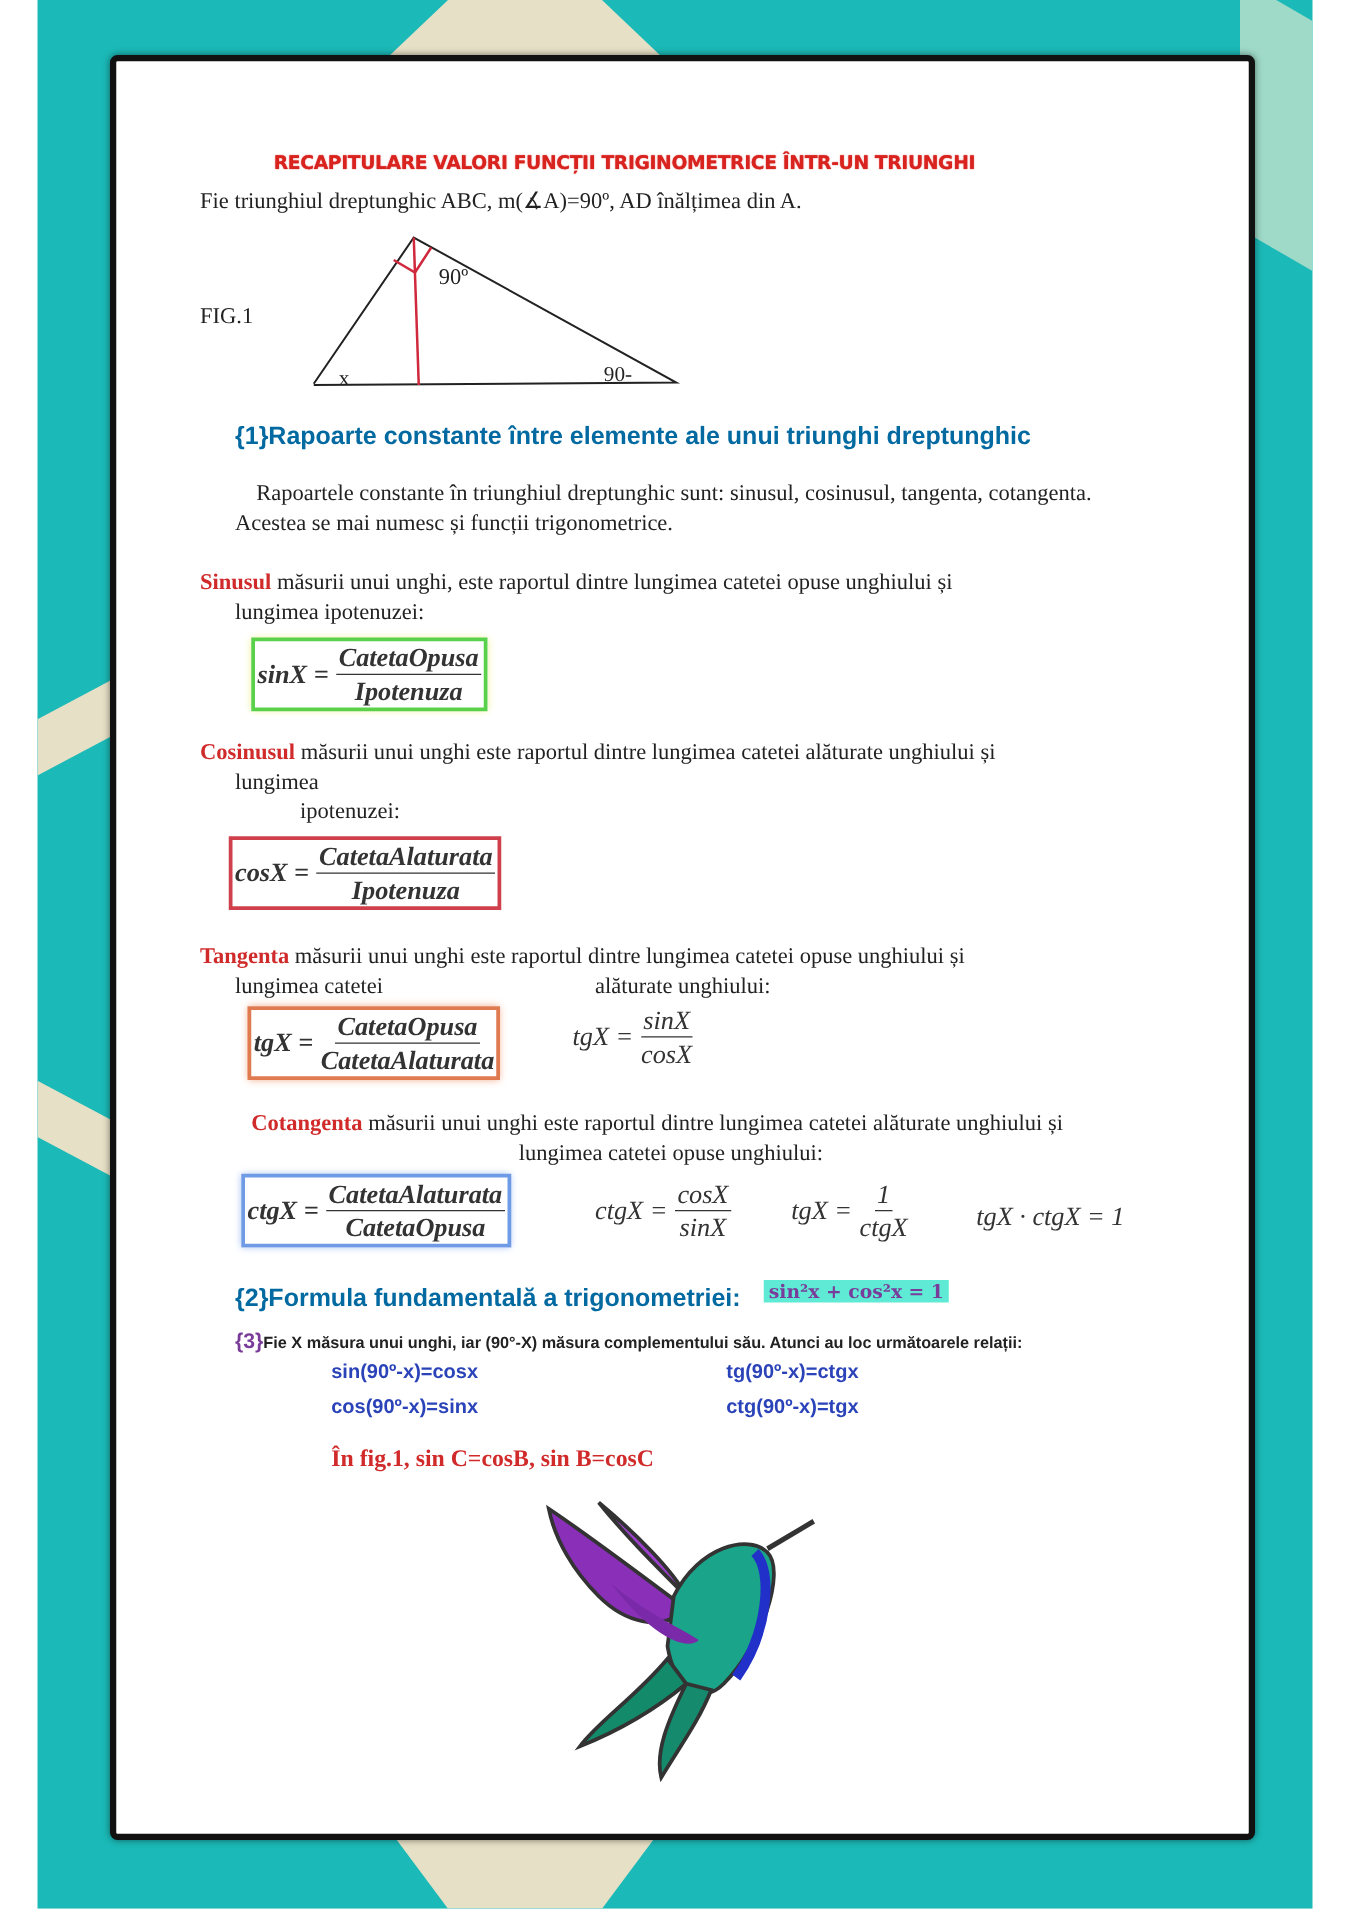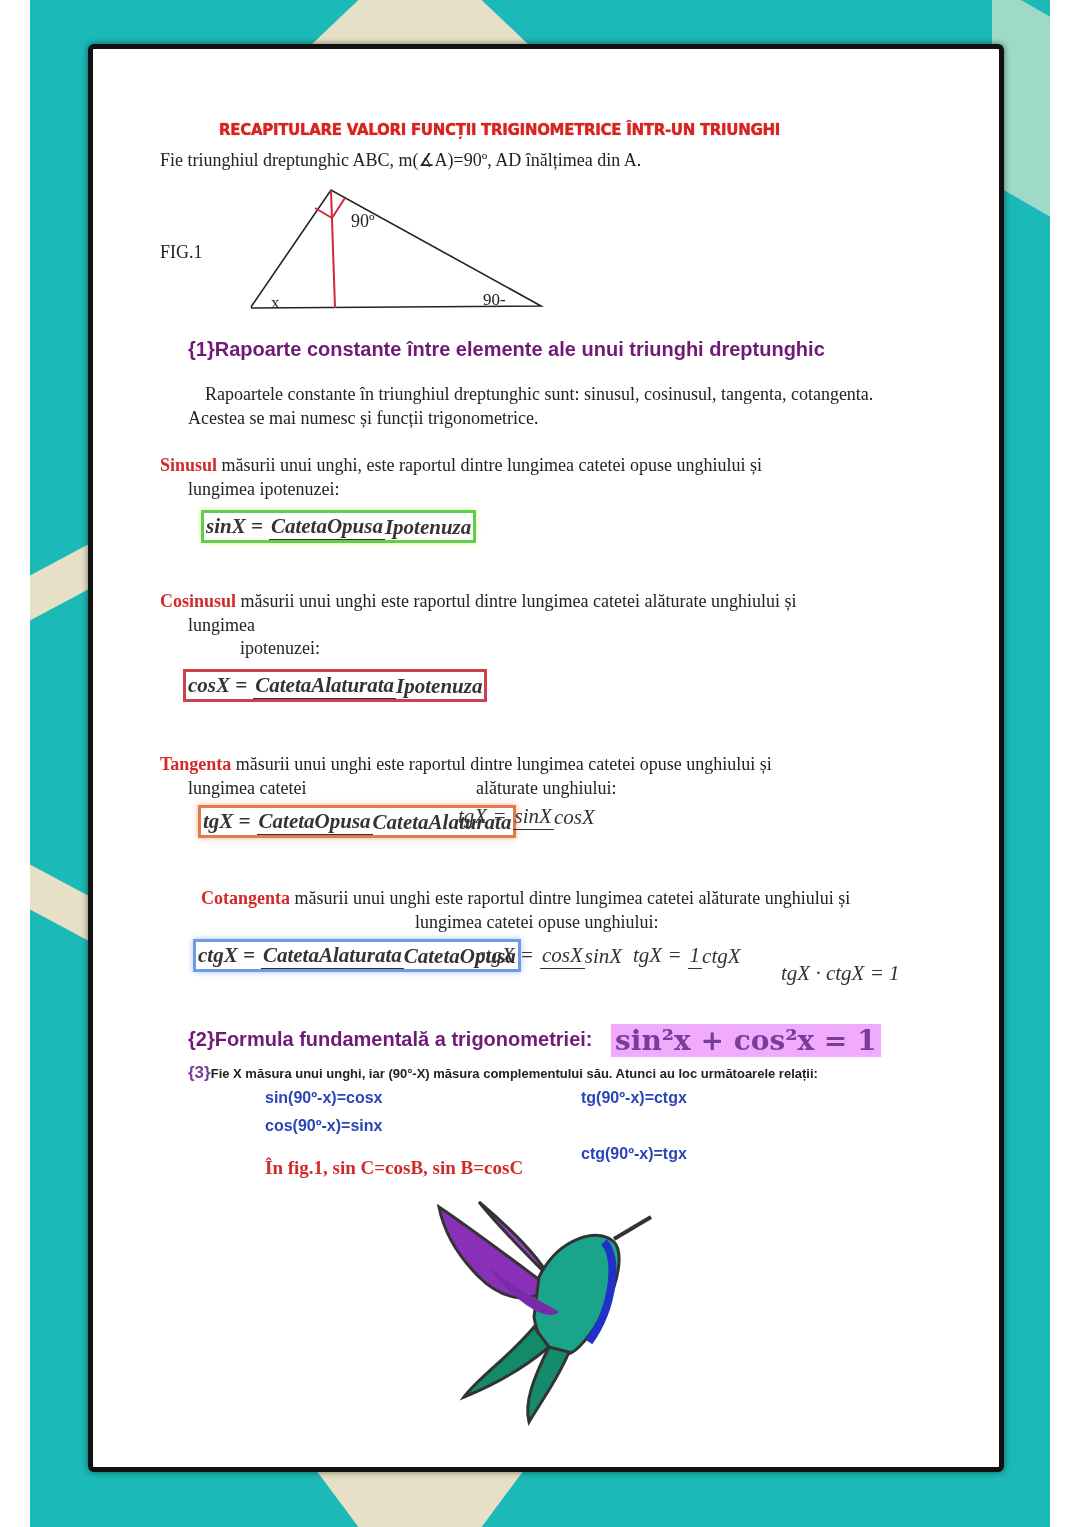--- a/index.html
+++ b/index.html
@@ -4,24 +4,24 @@
 <style>
   html, body { margin:0; padding:0; }
   body { width:1080px; height:1527px; position:relative; overflow:hidden; background:#ffffff; font-family:"Liberation Serif", serif; }
   .frame-bg { position:absolute; left:30px; top:0; width:1020px; height:1527px; background:#1bb9b7; overflow:hidden; }
   .stripe { position:absolute; background:#e6e0c6; }
   .page { position:absolute; left:88px; top:44px; width:906px; height:1418px; background:#fff; border:5px solid #111; border-radius:6px; box-shadow:0 0 6px rgba(0,0,0,0.5); }
   .abs { position:absolute; white-space:nowrap; }
   .title { color:#d8231f; font-family:"DejaVu Sans", sans-serif; font-weight:bold; font-size:15px; letter-spacing:-0.3px; font-variant:small-caps; text-shadow:0 0 1px #d8231f;margin-top:20px; }
   .txt { font-size:18px; color:#222; }
   .red { color:#d02a2a; font-weight:bold; }
-  .purple { color:#701a75; font-family:"Liberation Sans", sans-serif; font-weight:bold; font-size:20px; }
+  .purple { color:#0369a1; font-family:"Liberation Sans", sans-serif; font-weight:bold; font-size:20px; }
   .blue { color:#2b43b8; font-family:"Liberation Sans", sans-serif; font-weight:bold; font-size:16px; }
   .math { font-family:"Liberation Serif", serif; font-style:italic; font-size:21px; color:#333; display:flex; align-items:center; gap:6px; }
-  .frac { display:inline-flex; flex-direction:row; align-items:center; }
+  .frac { display:inline-flex; flex-direction:column; align-items:center; }
   .frac .num { padding:0 2px; border-bottom:1.5px solid #333; line-height:26px; }
   .frac .den { line-height:26px; }
   .box { padding:0 2px;font-weight:bold; }
 </style>
 </head>
 <body>
 
 <div class="frame-bg">
   <div class="stripe" style="left:280px;top:0;width:220px;height:46px;clip-path:polygon(0 100%,22% 0,78% 0,100% 100%);"></div>
   <div class="stripe" style="left:280px;top:1462px;width:220px;height:65px;clip-path:polygon(0 0,100% 0,78% 100%,22% 100%);"></div>
@@ -106,29 +106,29 @@
   <div class="abs math" style="left:540px;top:893px;">
     <span>tgX =</span>
     <span class="frac">
         <span class="num">1</span>
         <span class="den">ctgX</span>
       </span>
   </div>
   <div class="abs math" style="left:688px;top:912px;">tgX · ctgX = 1</div>
 
   <div class="abs purple" style="left:95px;top:979px;">{2}Formula fundamentală a trigonometriei:</div>
-  <div class="abs" style="left:518px;top:975px;background:#f0abfc;padding:0 4px;font-family:'DejaVu Serif',serif;font-weight:bold;font-size:28px;color:#7a3c9a;">sin²x + cos²x = 1</div>
+  <div class="abs" style="left:518px;top:975px;background:#5eead4;padding:0 4px;font-family:'DejaVu Serif',serif;font-weight:bold;font-size:15px;color:#7a3c9a;">sin²x + cos²x = 1</div>
 
   <div class="abs" style="left:95px;top:1014px;font-family:'Liberation Sans',sans-serif;font-size:13px;font-weight:bold;color:#222;">
     <span style="color:#7a3c9a;font-size:17px;">{3}</span><span>Fie X măsura unui unghi, iar (90°-X) măsura complementului său. Atunci au loc următoarele relații:</span>
   </div>
   <div class="abs blue" style="left:172px;top:1040px;">sin(90º-x)=cosx</div>
   <div class="abs blue" style="left:488px;top:1040px;">tg(90º-x)=ctgx</div>
   <div class="abs blue" style="left:172px;top:1068px;">cos(90º-x)=sinx</div>
-  <div class="abs blue" style="left:488px;top:1068px;margin-top:28px;">ctg(90º-x)=tgx</div>
+  <div class="abs blue" style="left:488px;top:1068px;">ctg(90º-x)=tgx</div>
   <div class="abs" style="left:172px;top:1108px;font-size:19px;font-weight:bold;color:#d02a2a;">În fig.1,  sin C=cosB, sin B=cosC</div>
 
   <svg class="abs" style="left:336px;top:1148px;" width="230" height="230" viewBox="0 0 230 230">
     <path d="M10,10 C40,30 80,60 120,90 C100,110 70,100 50,80 C30,60 15,35 10,10 Z" fill="#8a2fb8" stroke="#333" stroke-width="3"></path>
     <path d="M50,5 C70,30 95,55 120,80 C110,60 80,30 50,5 Z" fill="#9c3fcc" stroke="#333" stroke-width="3"></path>
     <path d="M110,80 C130,40 170,30 185,45 C200,60 180,120 150,150 C130,170 110,150 105,120 Z" fill="#1aa58a" stroke="#333" stroke-width="3"></path>
     <path d="M175,45 C190,60 185,110 160,145" fill="none" stroke="#2030c8" stroke-width="8"></path>
     <path d="M185,42 L222,20" stroke="#333" stroke-width="4"></path>
     <path d="M105,130 C80,160 50,180 35,200 C60,190 90,175 120,150 Z" fill="#138a6a" stroke="#333" stroke-width="3"></path>
     <path d="M120,150 C105,180 95,205 100,225 C115,200 130,180 140,155 Z" fill="#158a6c" stroke="#333" stroke-width="3"></path>

